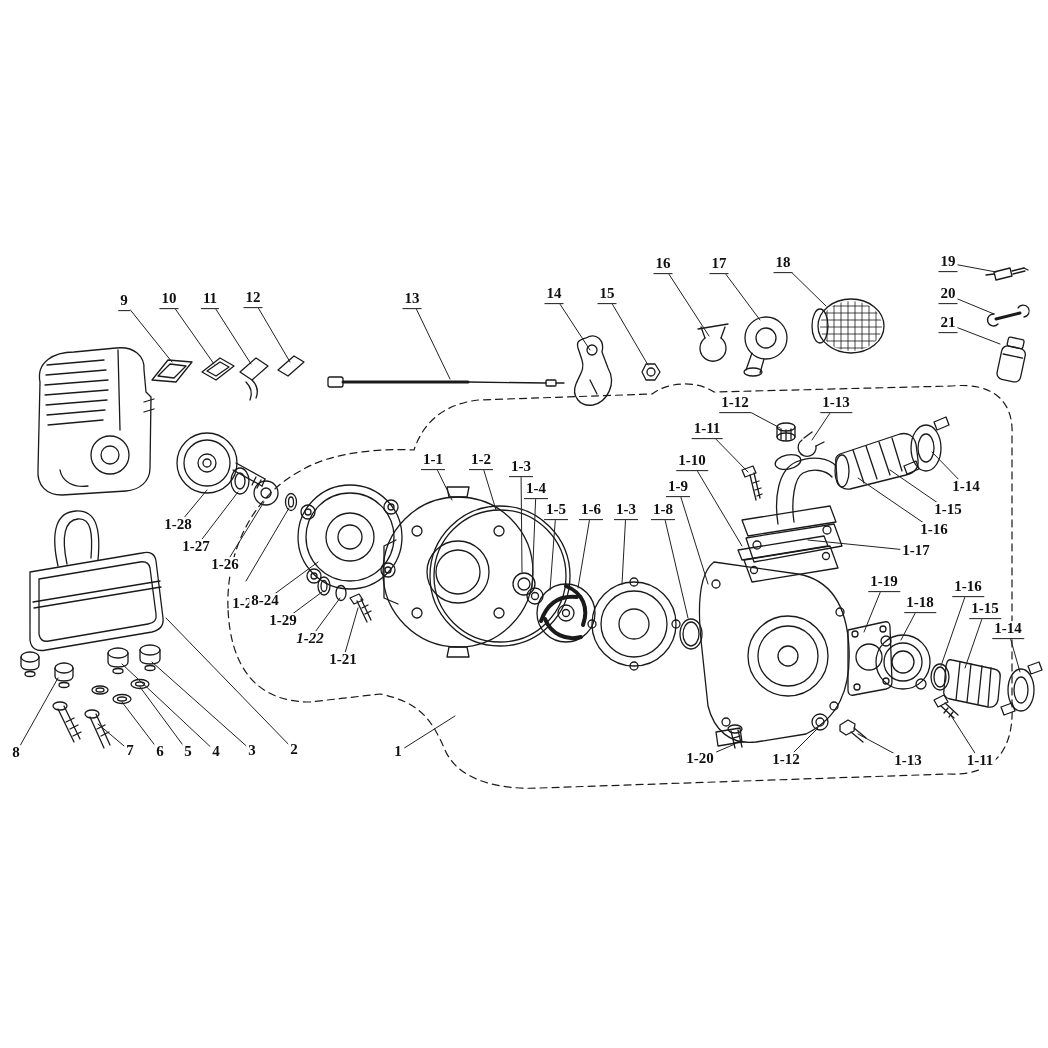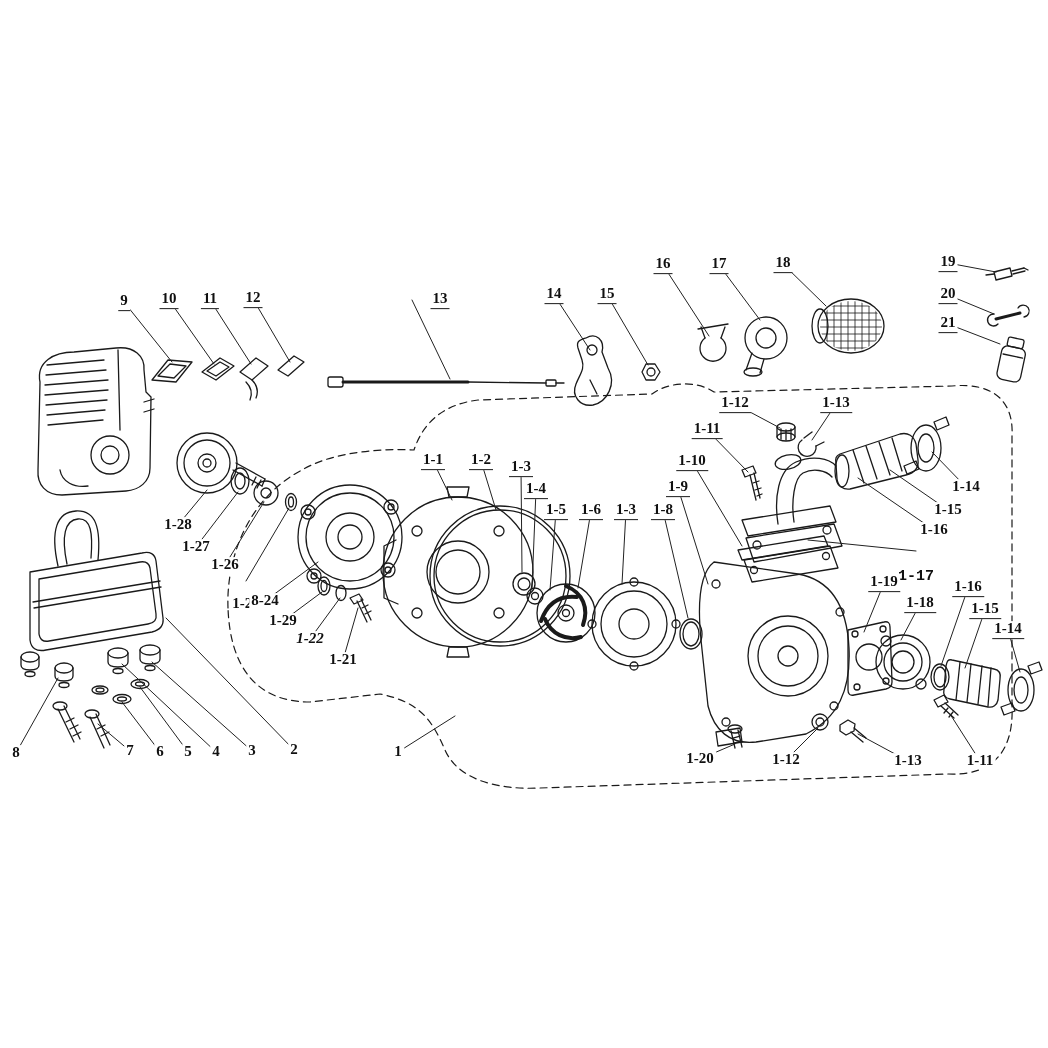--- a/index.html
+++ b/index.html
@@ -452,21 +452,21 @@
         <line x1="908" y1="761" x2="858" y2="734"></line>
         <line x1="980" y1="761" x2="950" y2="714"></line>
       </g>
 </svg>
 
 <div id="labels">
       <span class="part-label underlined" style="left: 124px; top: 302px;">9</span>
       <span class="part-label underlined" style="left: 169px; top: 300px;">10</span>
       <span class="part-label underlined" style="left: 210px; top: 300px;">11</span>
       <span class="part-label underlined" style="left: 253px; top: 299px;">12</span>
-      <span class="part-label underlined" style="left: 412px; top: 300px; margin-left: 28px;">13</span>
+      <span class="part-label underlined" style="left: 412px; top: 300px;">13</span>
       <span class="part-label underlined" style="left: 554px; top: 295px;">14</span>
       <span class="part-label underlined" style="left: 607px; top: 295px;">15</span>
       <span class="part-label underlined" style="left: 663px; top: 265px;">16</span>
       <span class="part-label underlined" style="left: 719px; top: 265px;">17</span>
       <span class="part-label underlined" style="left: 783px; top: 264px;">18</span>
       <span class="part-label underlined" style="left: 948px; top: 263px;">19</span>
       <span class="part-label underlined" style="left: 948px; top: 295px;">20</span>
       <span class="part-label underlined" style="left: 948px; top: 324px;">21</span>
       <span class="part-label underlined" style="left: 735px; top: 404px;">1-12</span>
       <span class="part-label underlined" style="left: 836px; top: 404px;">1-13</span>
@@ -477,21 +477,21 @@
       <span class="part-label underlined" style="left: 433px; top: 461px;">1-1</span>
       <span class="part-label underlined" style="left: 481px; top: 461px;">1-2</span>
       <span class="part-label underlined" style="left: 521px; top: 468px;">1-3</span>
       <span class="part-label underlined" style="left: 536px; top: 490px;">1-4</span>
       <span class="part-label underlined" style="left: 556px; top: 511px;">1-5</span>
       <span class="part-label underlined" style="left: 591px; top: 511px;">1-6</span>
       <span class="part-label underlined" style="left: 626px; top: 511px;">1-3</span>
       <span class="part-label" style="left: 966px; top: 487px;">1-14</span>
       <span class="part-label" style="left: 948px; top: 510px;">1-15</span>
       <span class="part-label" style="left: 934px; top: 530px;">1-16</span>
-      <span class="part-label" style="left: 916px; top: 577px; font-family: Liberation Mono, monospace;">1-17</span>
+      <span class="part-label" style="left: 916px; top: 551px;">1-17</span>
       <span class="part-label" style="left: 178px; top: 525px;">1-28</span>
       <span class="part-label" style="left: 196px; top: 547px;">1-27</span>
       <span class="part-label" style="left: 225px; top: 565px;">1-26</span>
       <span class="part-label" style="left: 246px; top: 581px; margin-top: 23px;">1-25</span>
       <span class="part-label" style="left: 265px; top: 601px;">8-24</span>
       <span class="part-label" style="left: 283px; top: 621px;">1-29</span>
       <span class="part-label" style="left: 310px; top: 639px; font-style: italic;">1-22</span>
       <span class="part-label" style="left: 343px; top: 660px;">1-21</span>
       <span class="part-label underlined" style="left: 884px; top: 583px;">1-19</span>
       <span class="part-label underlined" style="left: 920px; top: 604px;">1-18</span>

